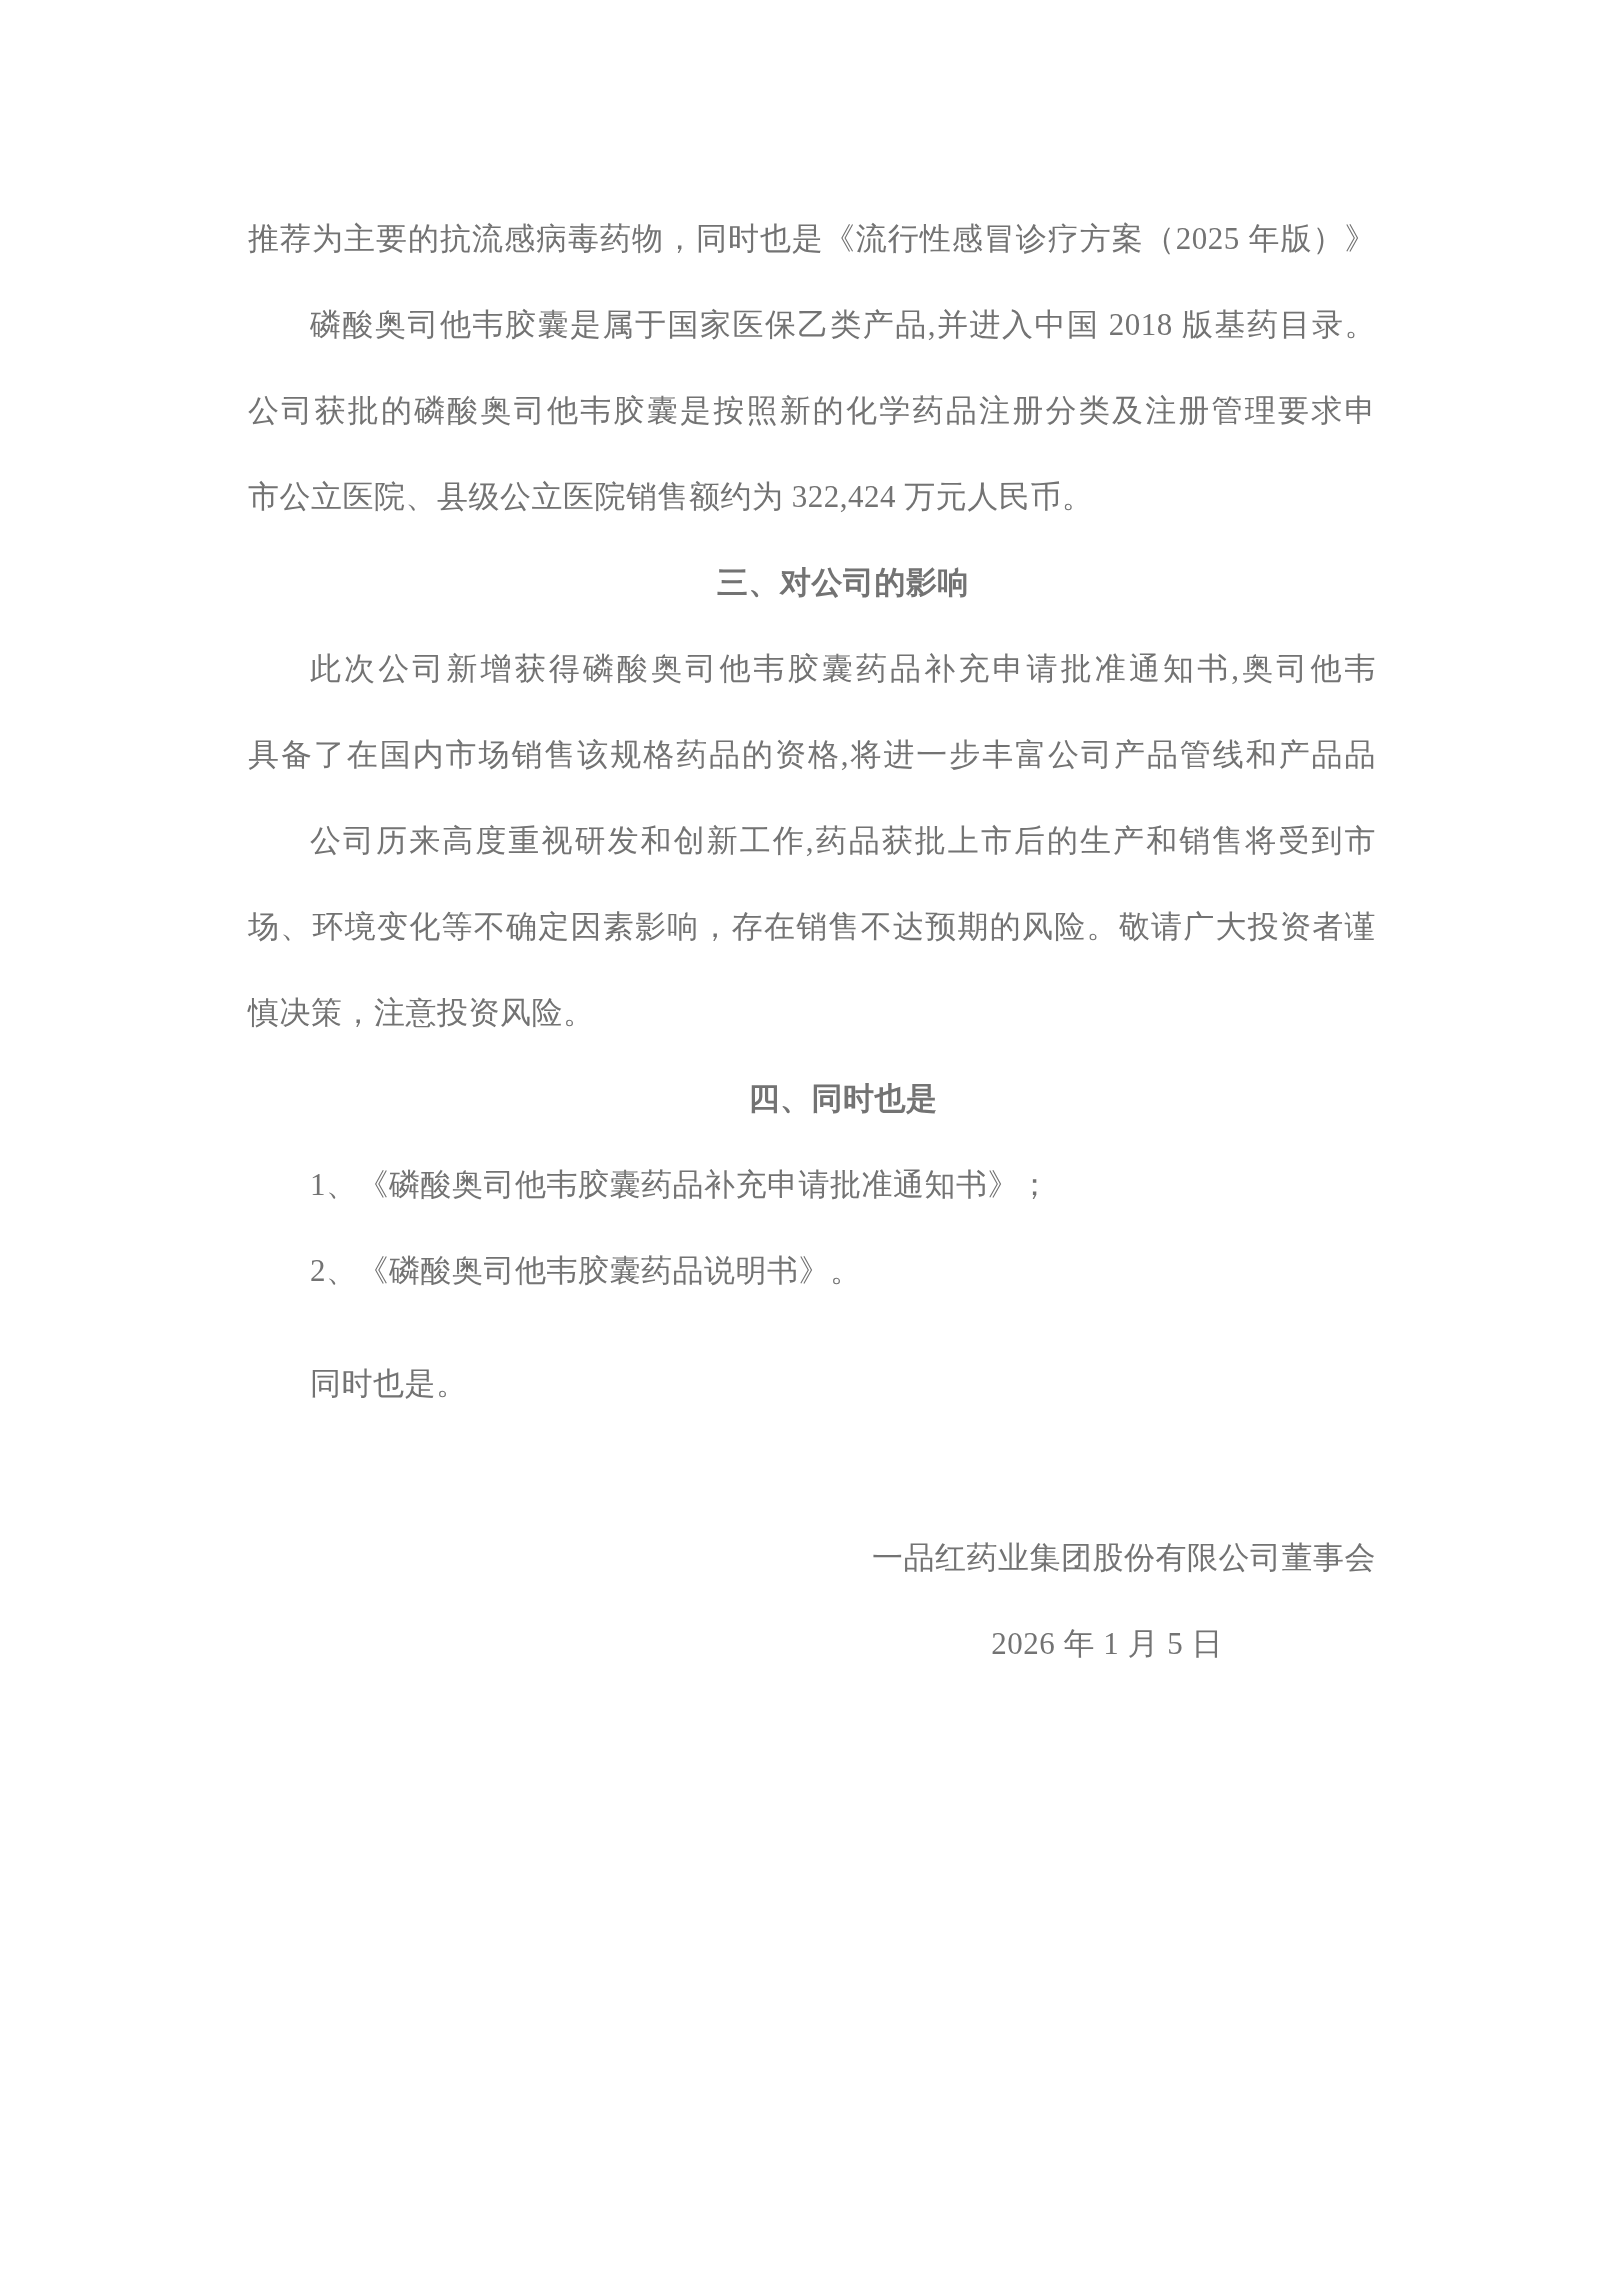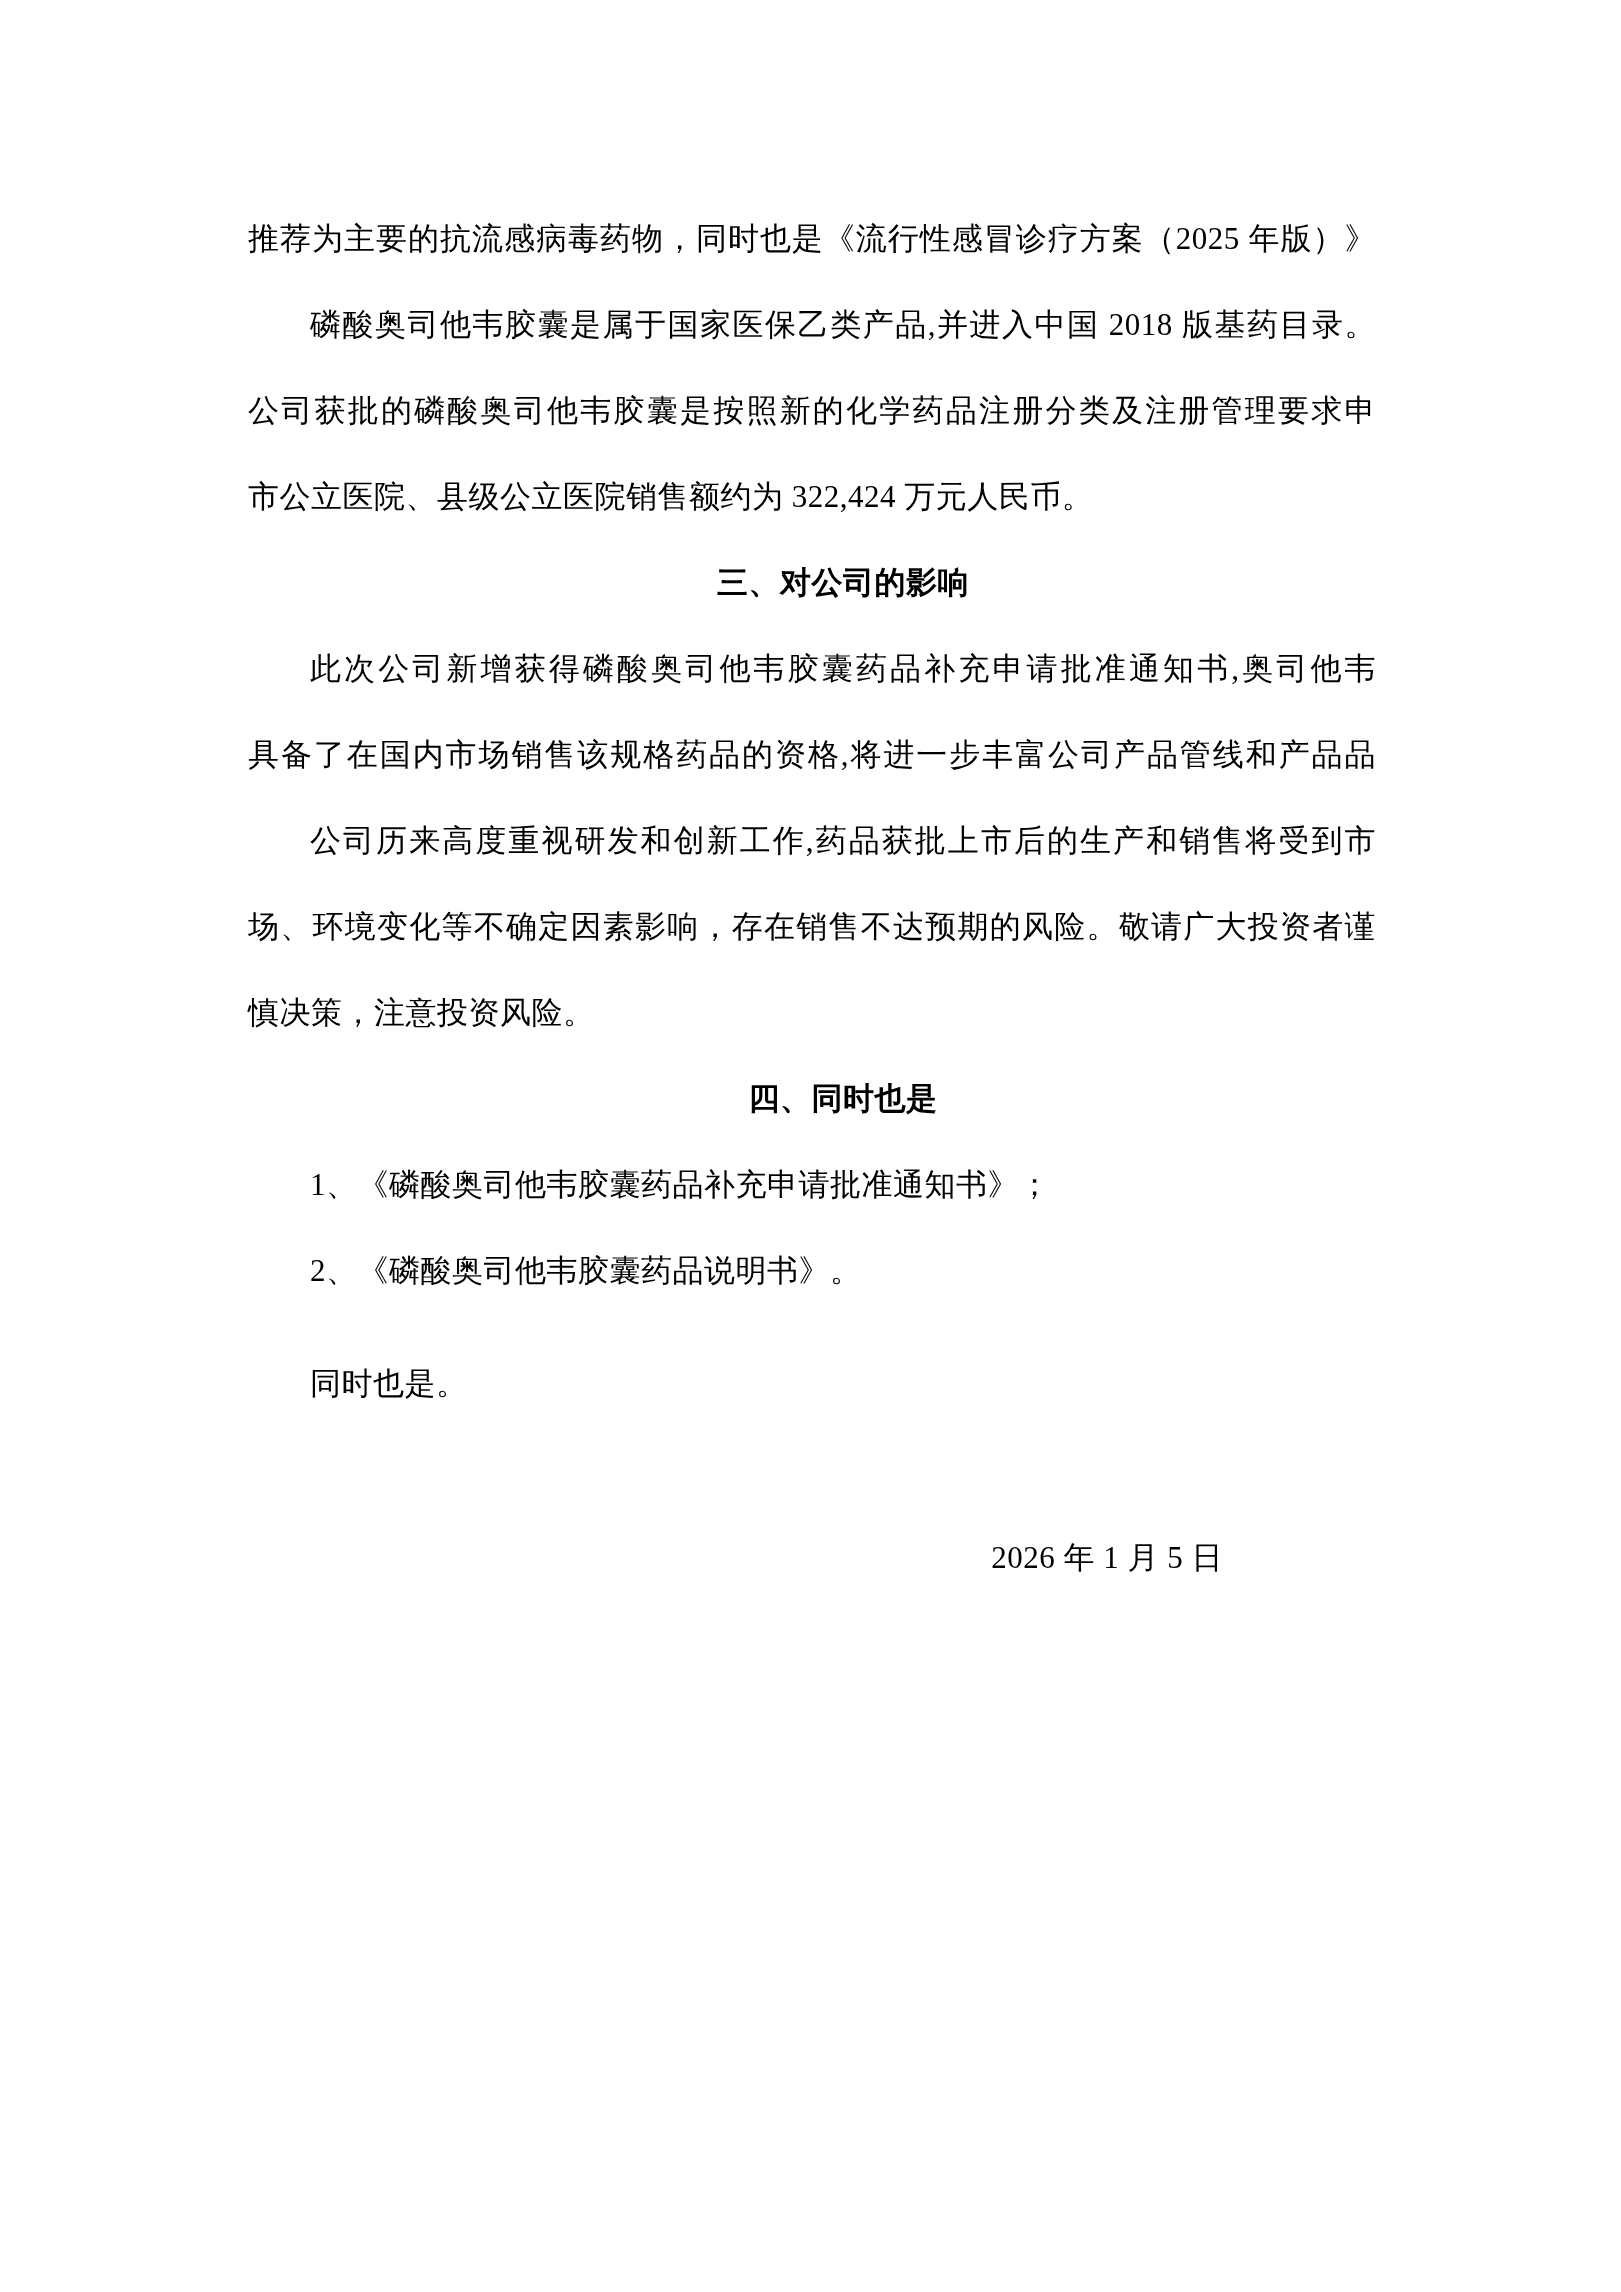--- a/index.html
+++ b/index.html
@@ -5,21 +5,21 @@
   html, body {
     margin: 0;
     padding: 0;
     background: #ffffff;
   }
   .page {
     position: relative;
     width: 1621px;
     height: 2293px;
     background: #ffffff;
-    color: #000000;
+    color: #737373;
     font-family: "Liberation Serif", "DejaVu Serif", serif;
     overflow: hidden;
   }
   .doc {
     position: absolute;
     left: 248px;
     top: 196px;
     width: 1128px;
     font-size: 31px;
   }
@@ -52,16 +52,17 @@
       <div class="line fill">具备了在国内市场销售该规格药品的资格,将进一步丰富公司产品管线和产品品</div>
       <div class="line fill indent">公司历来高度重视研发和创新工作,药品获批上市后的生产和销售将受到市</div>
       <div class="line fill">场、环境变化等不确定因素影响，存在销售不达预期的风险。敬请广大投资者谨</div>
       <div class="line">慎决策，注意投资风险。</div>
       <div class="line indent bold">四、同时也是</div>
       <div class="line indent">1、《磷酸奥司他韦胶囊药品补充申请批准通知书》；</div>
       <div class="line indent">2、《磷酸奥司他韦胶囊药品说明书》。</div>
       <div class="spacer" style="height: 26.5px;"></div>
       <div class="line indent">同时也是。</div>
       <div class="spacer" style="height: 88px;"></div>
+      <div class="line right">一品红药业集团股份有限公司董事会</div>
       <div class="line right" style="padding-right: 153px;">2026 年 1 月 5 日</div>
     </div>
 </div>
 
 
 </body></html>

